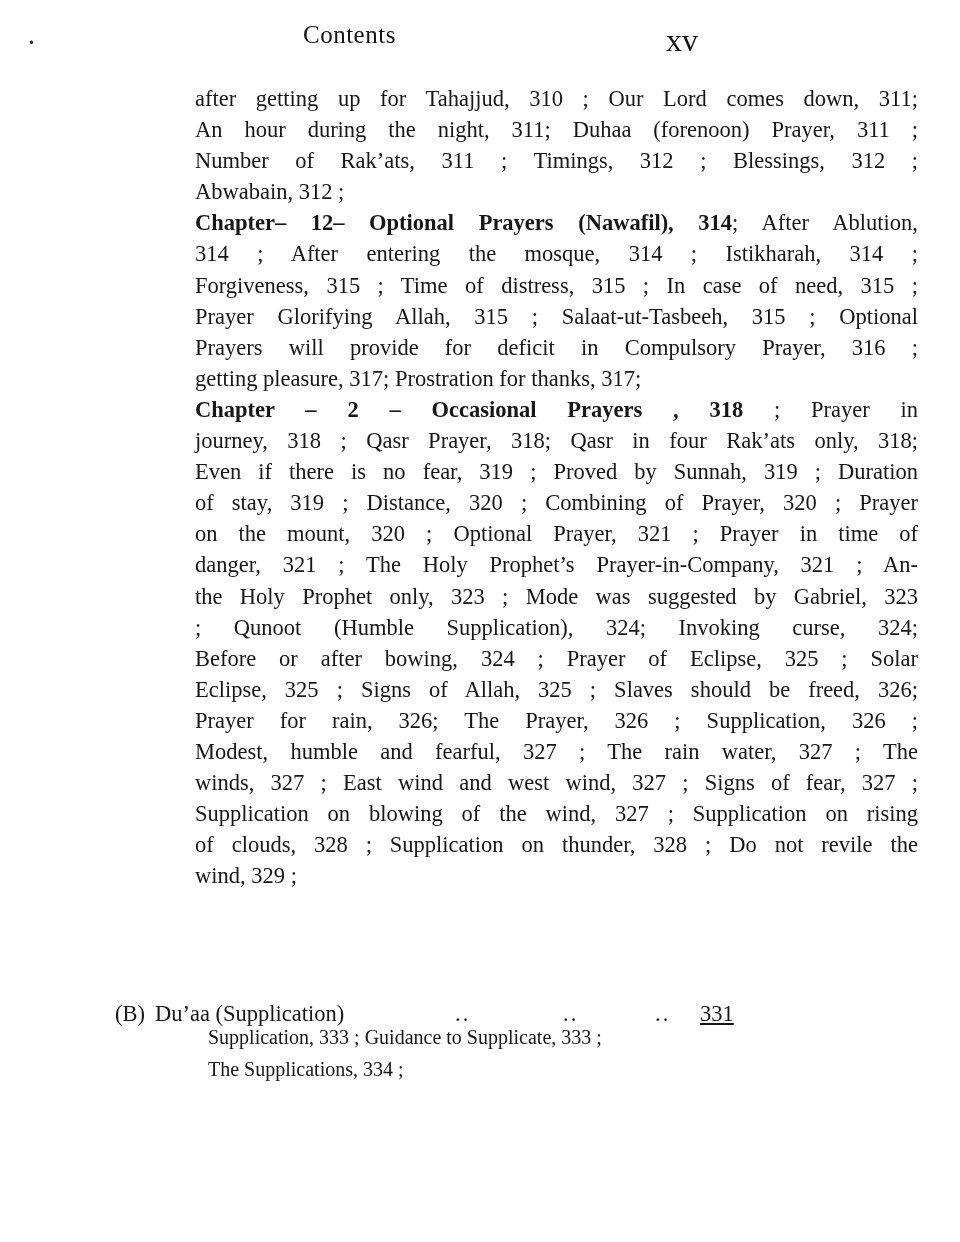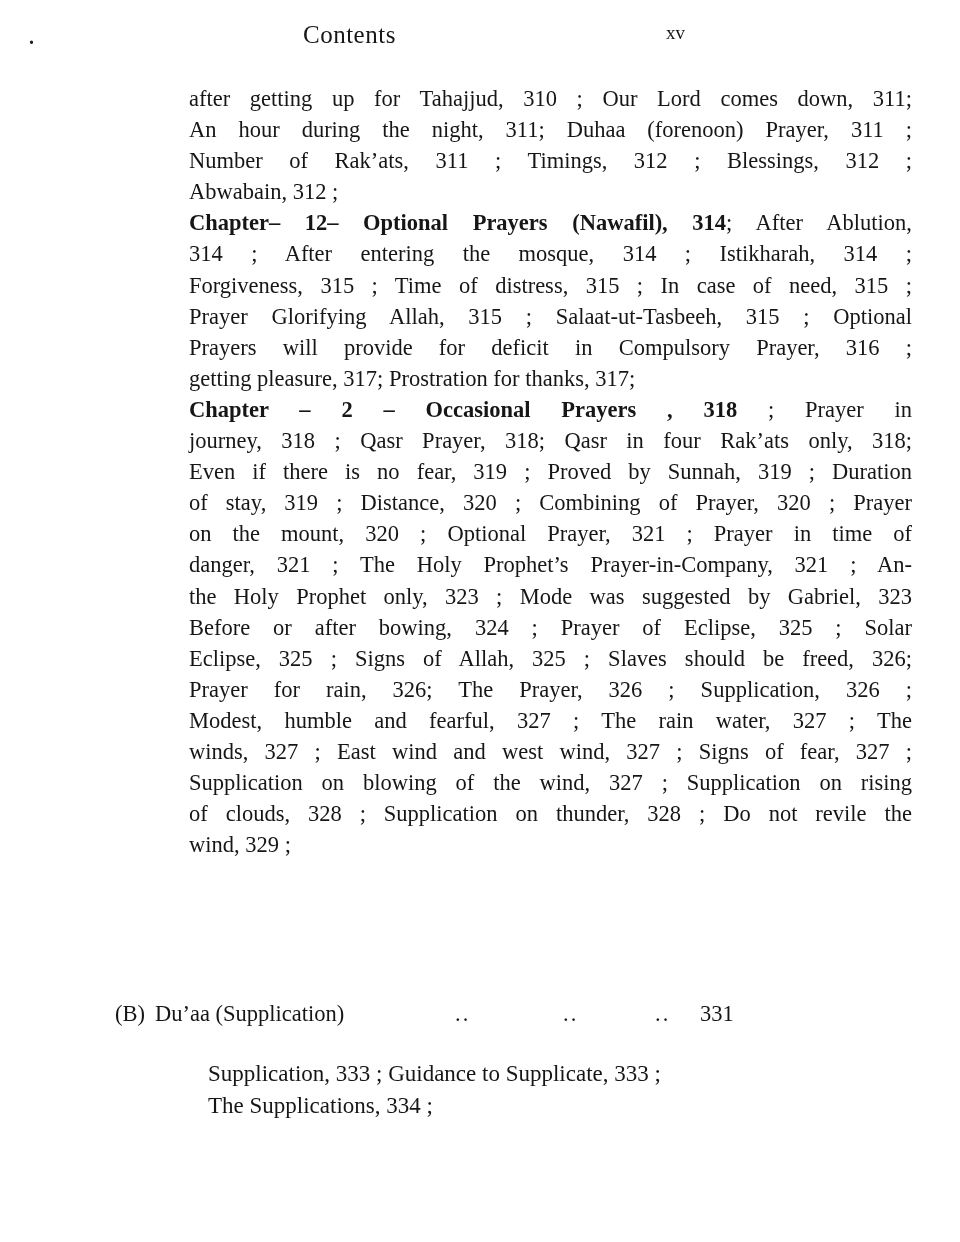--- a/index.html
+++ b/index.html
@@ -25,25 +25,25 @@
     position: absolute;
     left: 303px;
     top: 21px;
     font-size: 25px;
     letter-spacing: 0.5px;
   }
   .header-pageno {
     position: absolute;
     left: 666px;
     top: 22px;
-    font-size: 19px;
+    font-size: 32px;
   }
   .body-block {
     position: absolute;
-    left: 189px;
+    left: 195px;
     top: 83px;
     width: 723px;
     font-size: 22.5px;
     line-height: 31.1px;
   }
   .line {
     text-align: justify;
     text-align-last: justify;
   }
   .line.last {
@@ -56,27 +56,27 @@
     top: 1001px;
     width: 960px;
     height: 32px;
     font-size: 22.5px;
   }
   .entry-label   { position: absolute; left: 115px; top: 0; }
   .entry-title   { position: absolute; left: 155px; top: 0; }
   .entry-dot-1   { position: absolute; left: 455px; top: 0; letter-spacing: 2px; }
   .entry-dot-2   { position: absolute; left: 563px; top: 0; letter-spacing: 2px; }
   .entry-dot-3   { position: absolute; left: 655px; top: 0; letter-spacing: 2px; }
-  .entry-page    { position: absolute; left: 700px; top: 0; }
+  .entry-page    { position: absolute; left: 700px; top: 0; text-decoration: underline; }
   .footer-block {
     position: absolute;
     left: 208px;
-    top: 1058px;
+    top: 1022px;
     width: 723px;
-    font-size: 23px;
+    font-size: 20px;
     line-height: 31.5px;
   }
 </style>
 </head>
 <body>
 
 <div class="page">
 
   <span class="scan-artifact">.</span>
 
@@ -94,20 +94,21 @@
       <div class="line"><span>Prayer Glorifying Allah, 315 ; Salaat-ut-Tasbeeh, 315 ; Optional</span></div>
       <div class="line"><span>Prayers will provide for deficit in Compulsory Prayer, 316 ;</span></div>
       <div class="line last"><span>getting pleasure, 317; Prostration for thanks, 317;</span></div>
       <div class="line"><span class="bold">Chapter – 2 – Occasional Prayers , 318</span><span> ; Prayer in</span></div>
       <div class="line"><span>journey, 318 ; Qasr Prayer, 318; Qasr in four Rak’ats only, 318;</span></div>
       <div class="line"><span>Even if there is no fear, 319 ; Proved by Sunnah, 319 ; Duration</span></div>
       <div class="line"><span>of stay, 319 ; Distance, 320 ; Combining of Prayer, 320 ; Prayer</span></div>
       <div class="line"><span>on the mount, 320 ; Optional Prayer, 321 ; Prayer in time of</span></div>
       <div class="line"><span>danger, 321 ; The Holy Prophet’s Prayer-in-Company, 321 ; An-</span></div>
       <div class="line"><span>the Holy Prophet only, 323 ; Mode was suggested by Gabriel, 323</span></div>
+      <div class="line"><span>; Qunoot (Humble Supplication), 324; Invoking curse, 324;</span></div>
       <div class="line"><span>Before or after bowing, 324 ; Prayer of Eclipse, 325 ; Solar</span></div>
       <div class="line"><span>Eclipse, 325 ; Signs of Allah, 325 ; Slaves should be freed, 326;</span></div>
       <div class="line"><span>Prayer for rain, 326; The Prayer, 326 ; Supplication, 326 ;</span></div>
       <div class="line"><span>Modest, humble and fearful, 327 ; The rain water, 327 ; The</span></div>
       <div class="line"><span>winds, 327 ; East wind and west wind, 327 ; Signs of fear, 327 ;</span></div>
       <div class="line"><span>Supplication on blowing of the wind, 327 ; Supplication  on rising</span></div>
       <div class="line"><span>of clouds, 328 ; Supplication on thunder, 328 ; Do not revile the</span></div>
       <div class="line last"><span>wind, 329 ;</span></div>
     </div>
 

